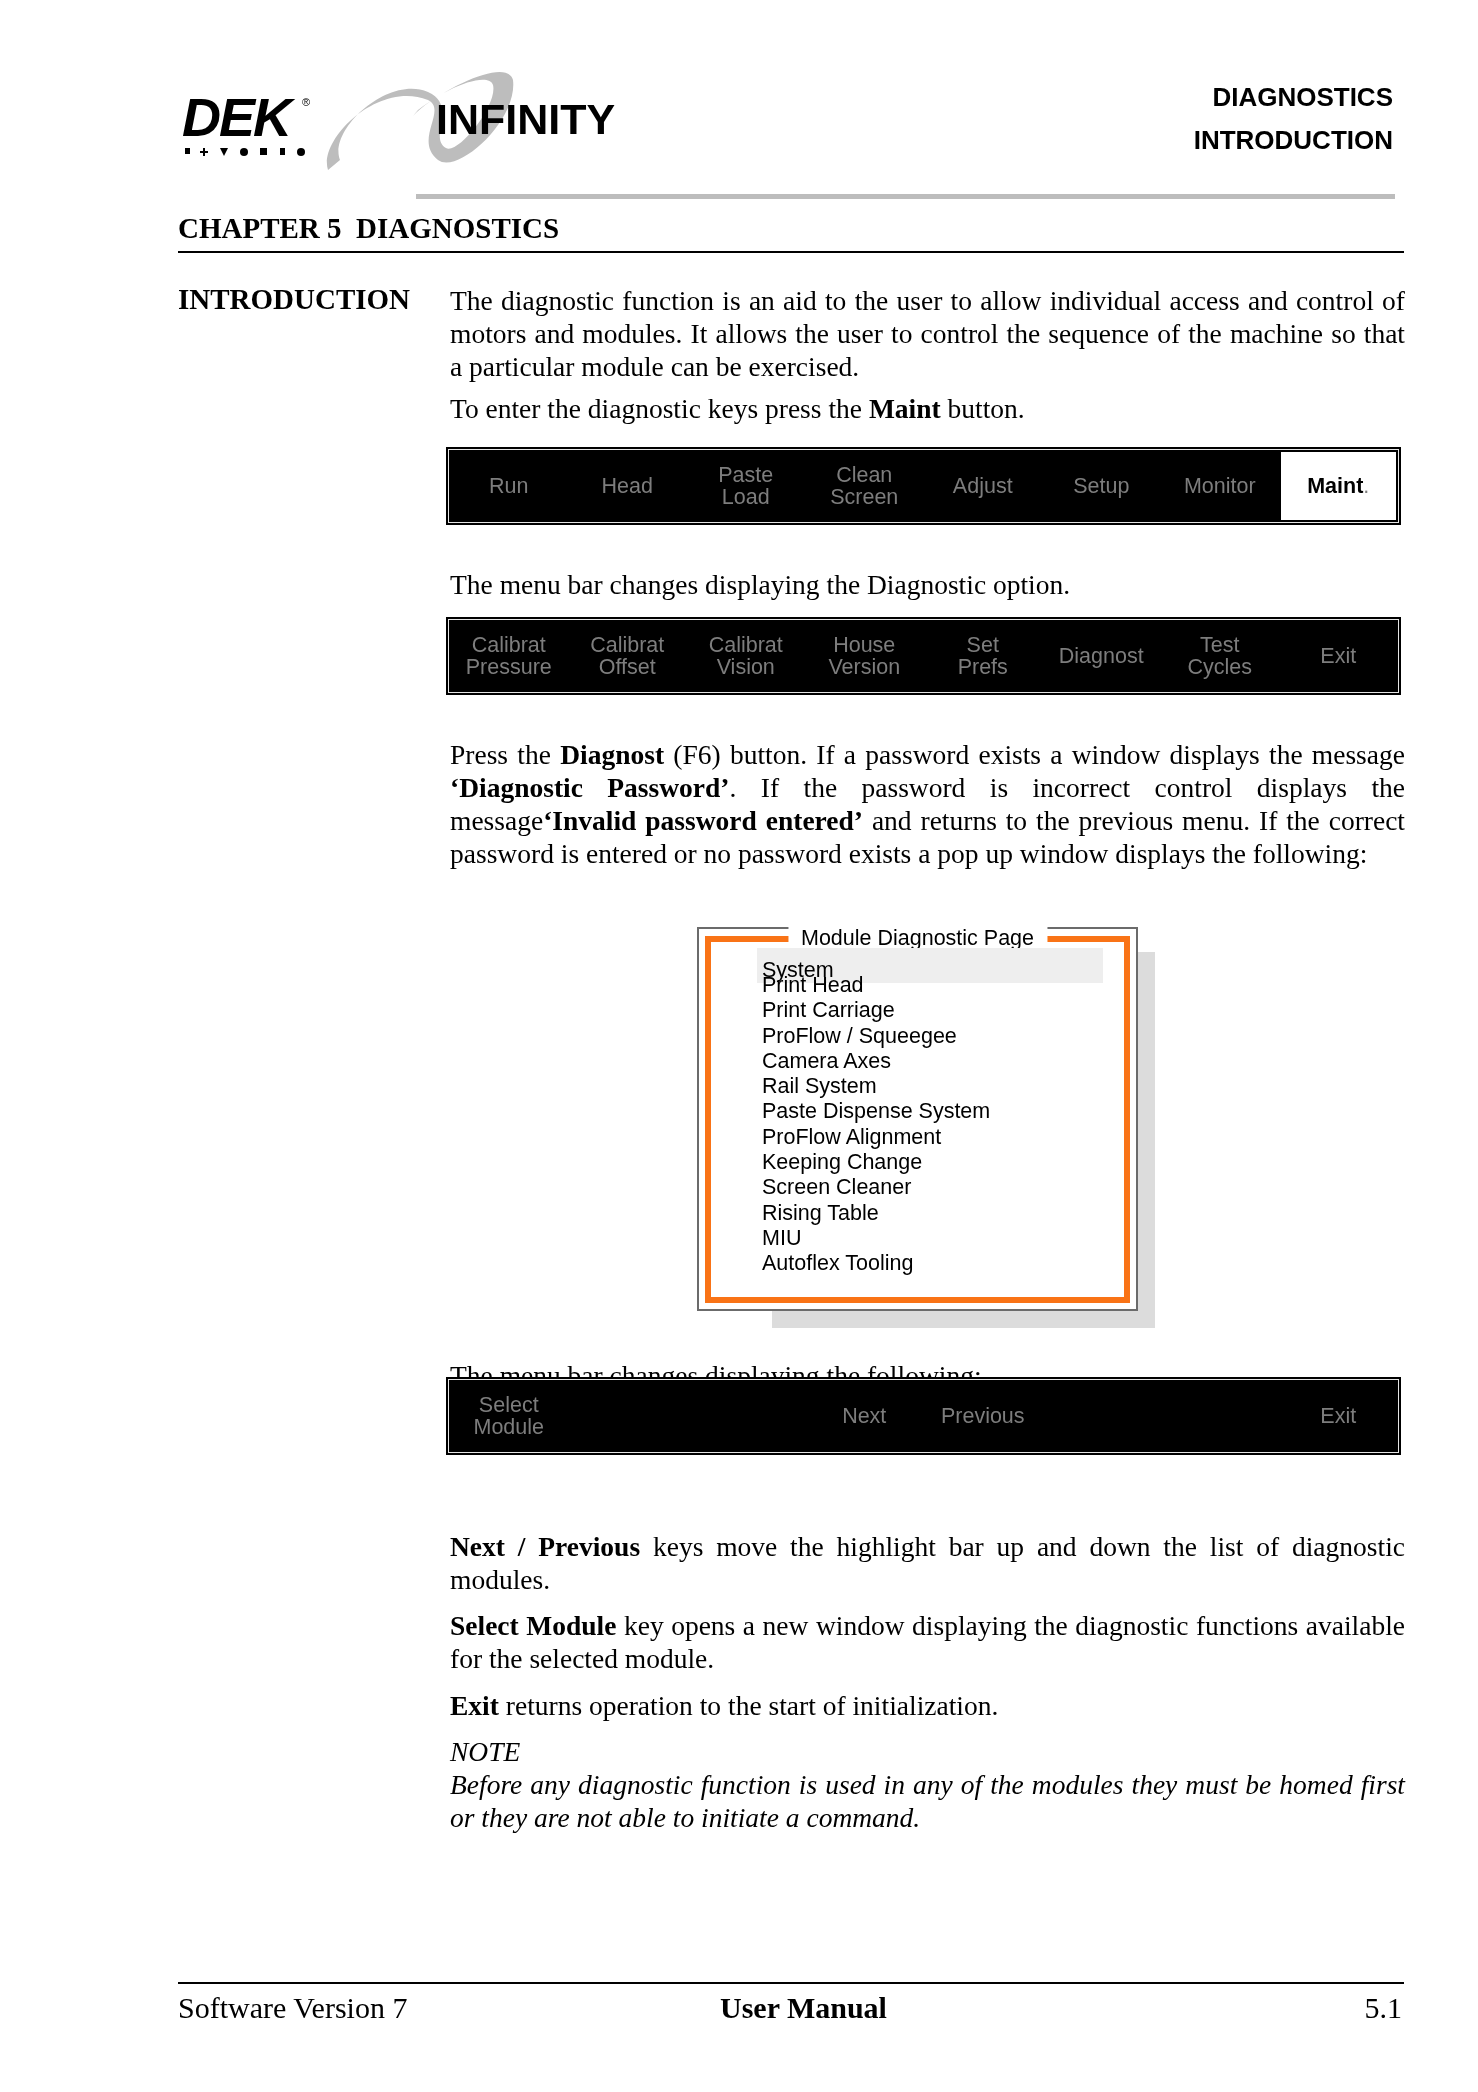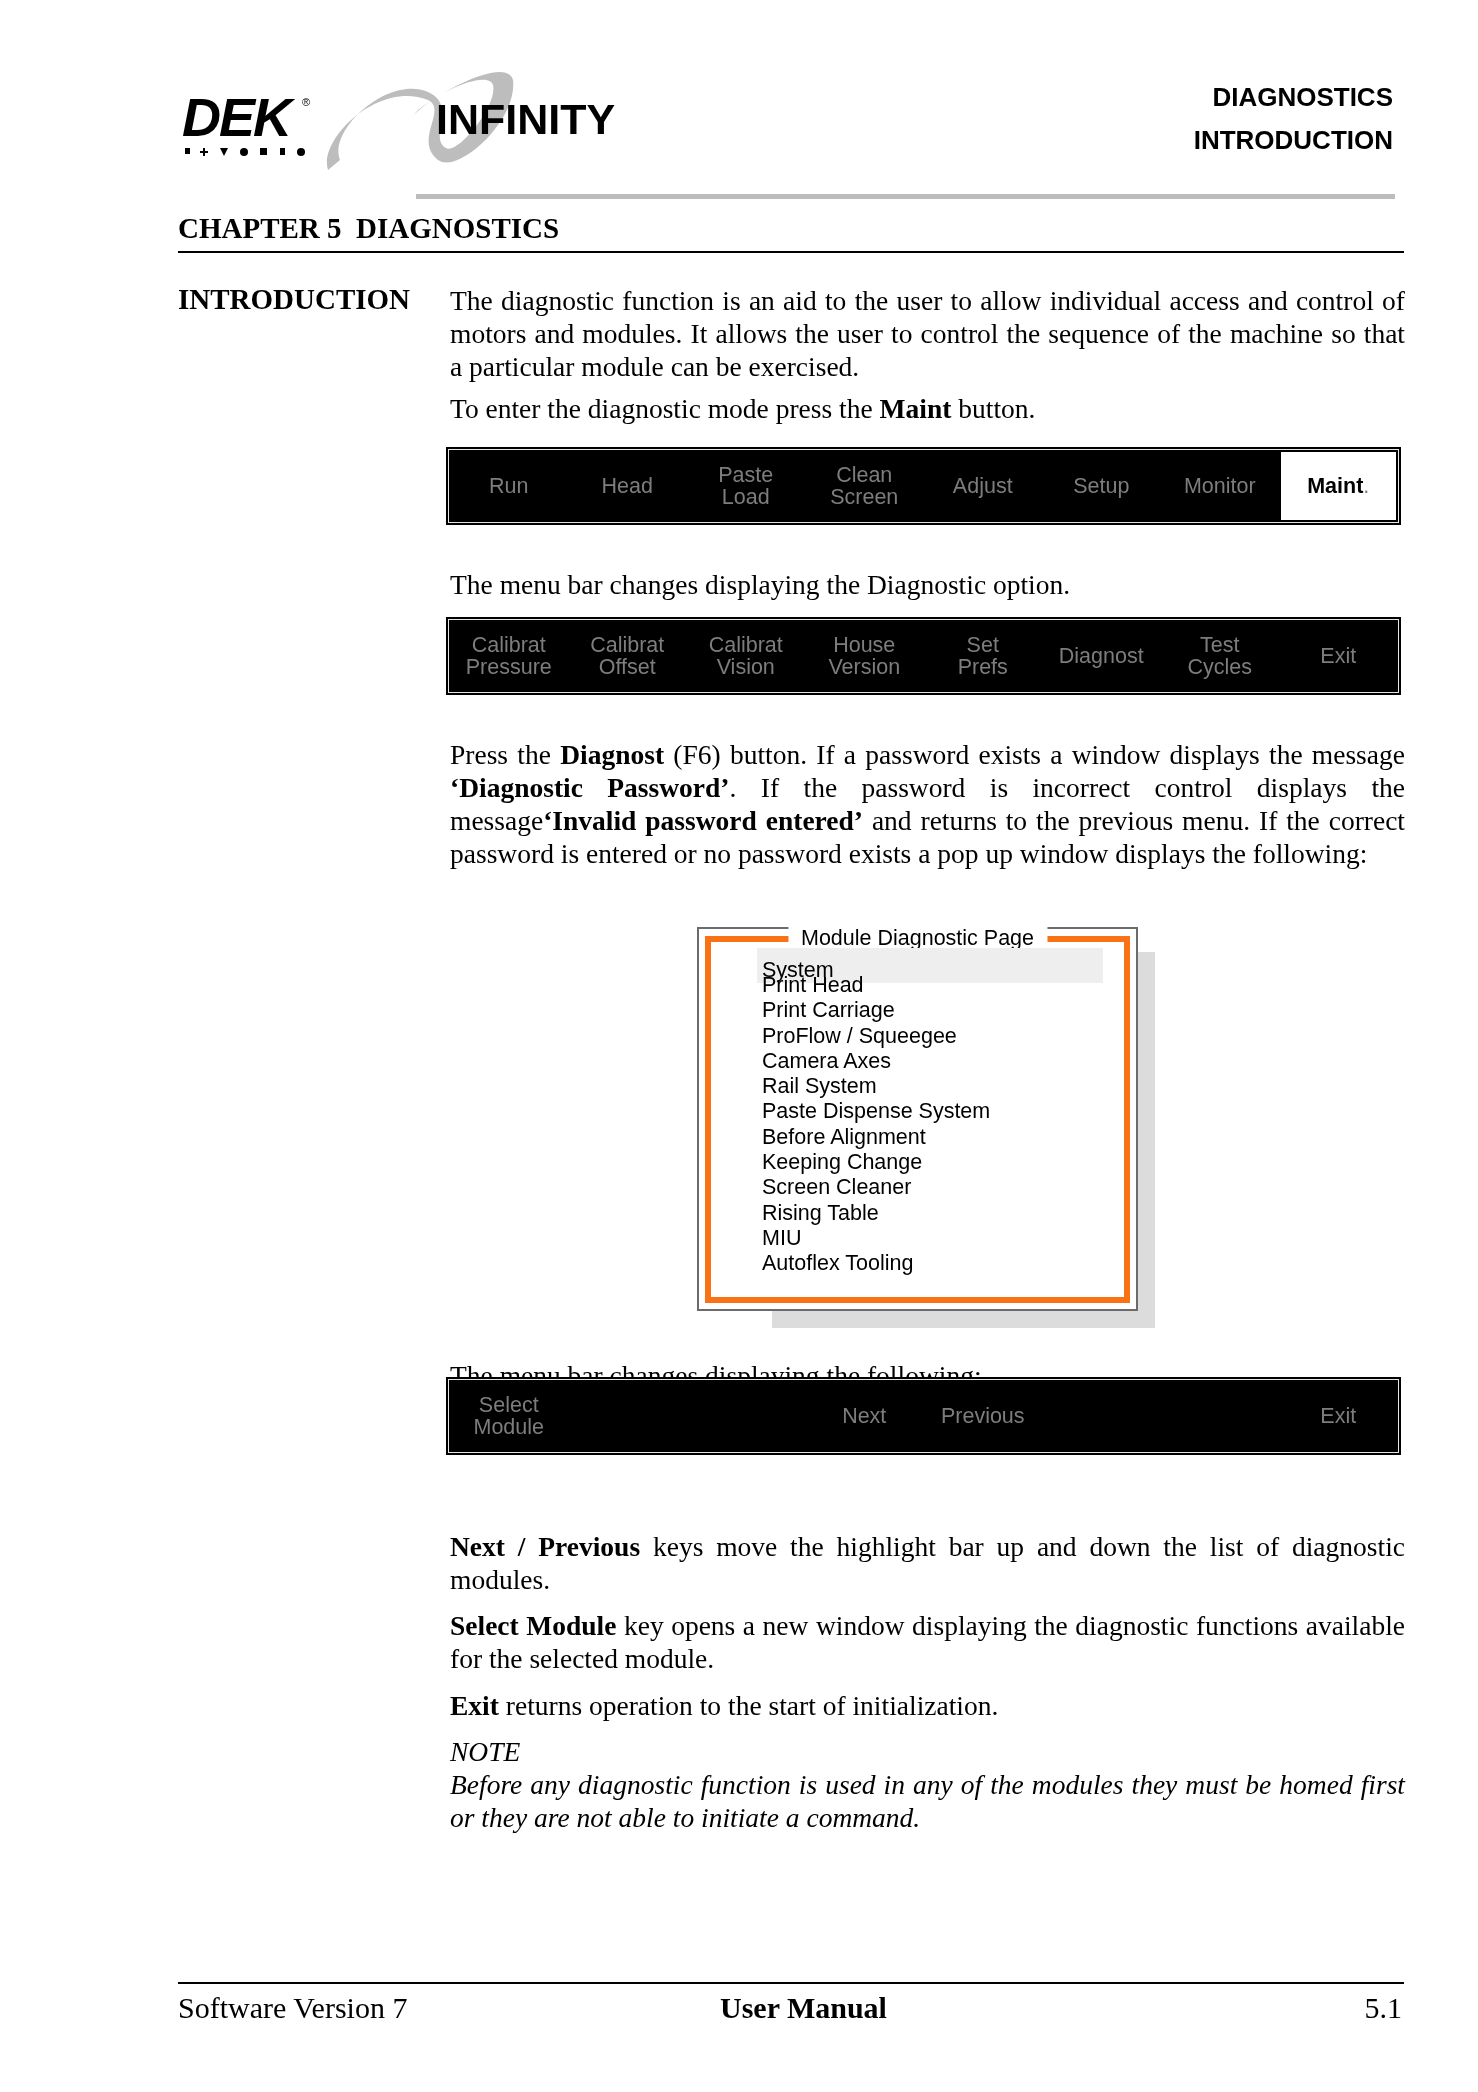--- a/index.html
+++ b/index.html
@@ -71,21 +71,21 @@
 <div id="hdr-line1" class="abs sans hdr-right">DIAGNOSTICS</div>
 <div id="hdr-line2" class="abs sans hdr-right">INTRODUCTION</div>
 <div id="hdr-rule" class="abs"></div>
 
 <div id="chapter-title" class="abs serif" style="white-space:pre;">CHAPTER 5  DIAGNOSTICS</div>
 <div id="chapter-rule" class="abs"></div>
 
 <div id="intro-label" class="abs serif">INTRODUCTION</div>
 
 <p class="abs serif para" style="top:284px; margin:0;">The diagnostic function is an aid to the user to allow individual access and control of motors and modules.  It allows the user to control the sequence of the machine so that a particular module can be exercised.</p>
-<p class="abs serif para" style="top:392px; margin:0;"><span>To enter the diagnostic mode press the </span><b>Maint</b><span> button.</span></p>
+<p class="abs serif para" style="top:392px; margin:0;"><span>To enter the diagnostic keys press the </span><b>Maint</b><span> button.</span></p>
 
 <div class="abs menubar" style="top:447px;">
   <div class="cell">
       <span>Run</span>
     </div>
   <div class="cell">
       <span>Head</span>
     </div>
   <div class="cell">
       <span><span>Paste</span><br><span>Load</span></span>
@@ -144,21 +144,21 @@
   <div id="popup-inner">
     <div id="popup-title">Module Diagnostic Page</div>
     <ul id="popup-list">
         <li class="selected">System</li>
         <li>Print Head</li>
         <li>Print Carriage</li>
         <li>ProFlow / Squeegee</li>
         <li>Camera Axes</li>
         <li>Rail System</li>
         <li>Paste Dispense System</li>
-        <li>Before Alignment</li>
+        <li>ProFlow Alignment</li>
         <li>Keeping Change</li>
         <li>Screen Cleaner</li>
         <li>Rising Table</li>
         <li>MIU</li>
         <li>Autoflex Tooling</li>
       </ul>
   </div>
 </div>
 
 <p class="abs serif para" style="top:1359px; margin:0;">The menu bar changes displaying the following:</p>

